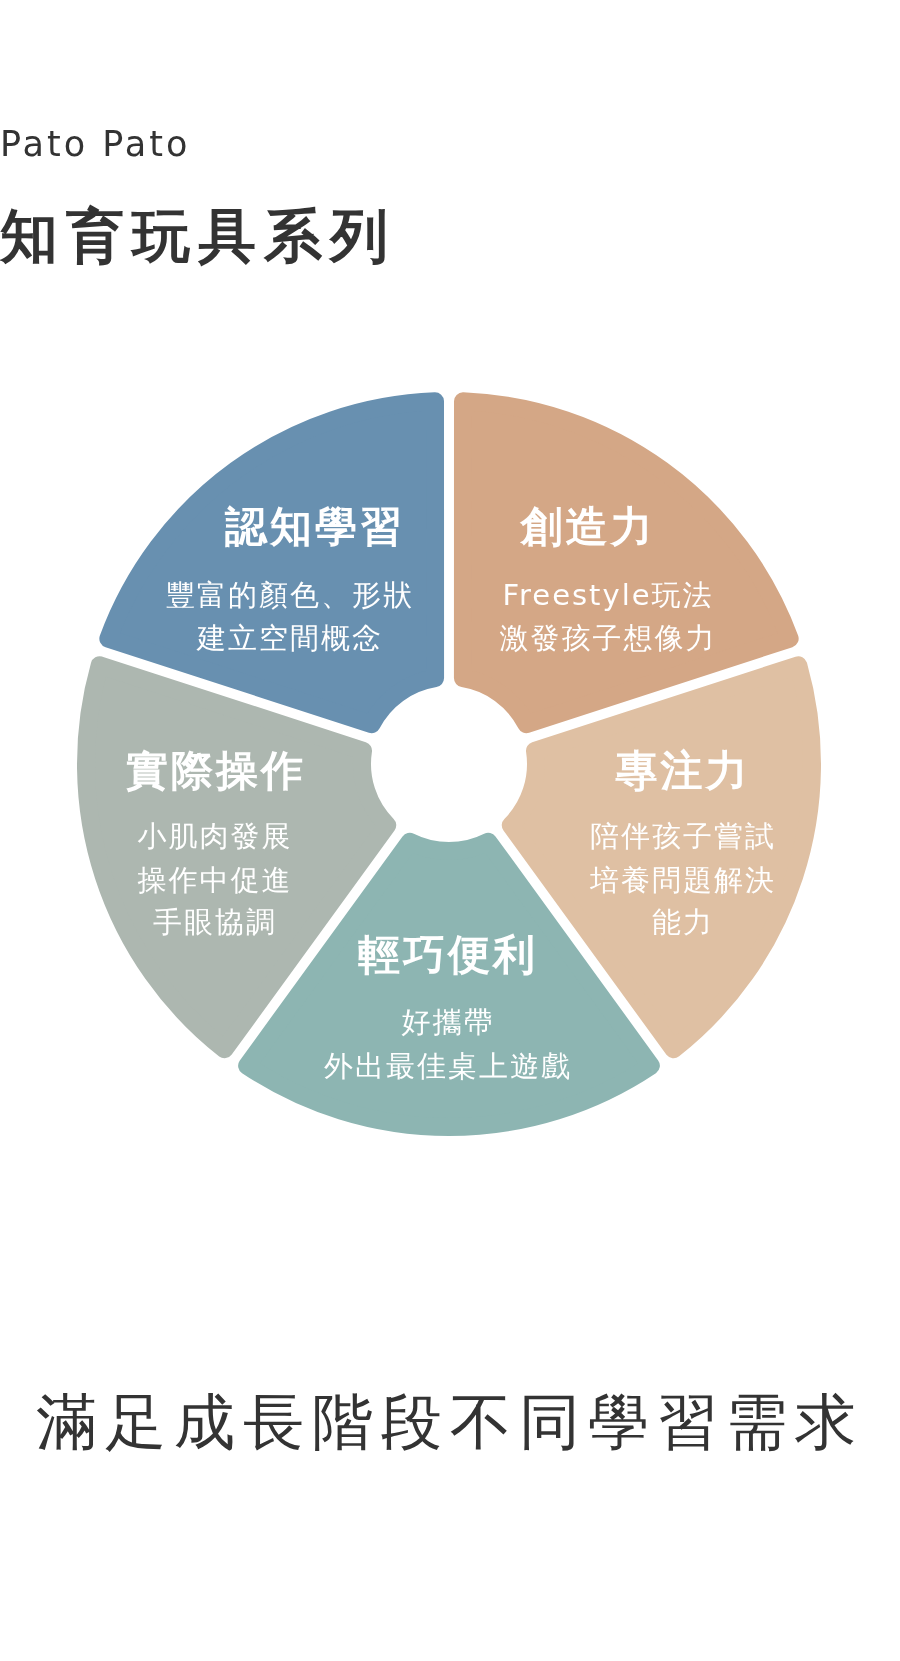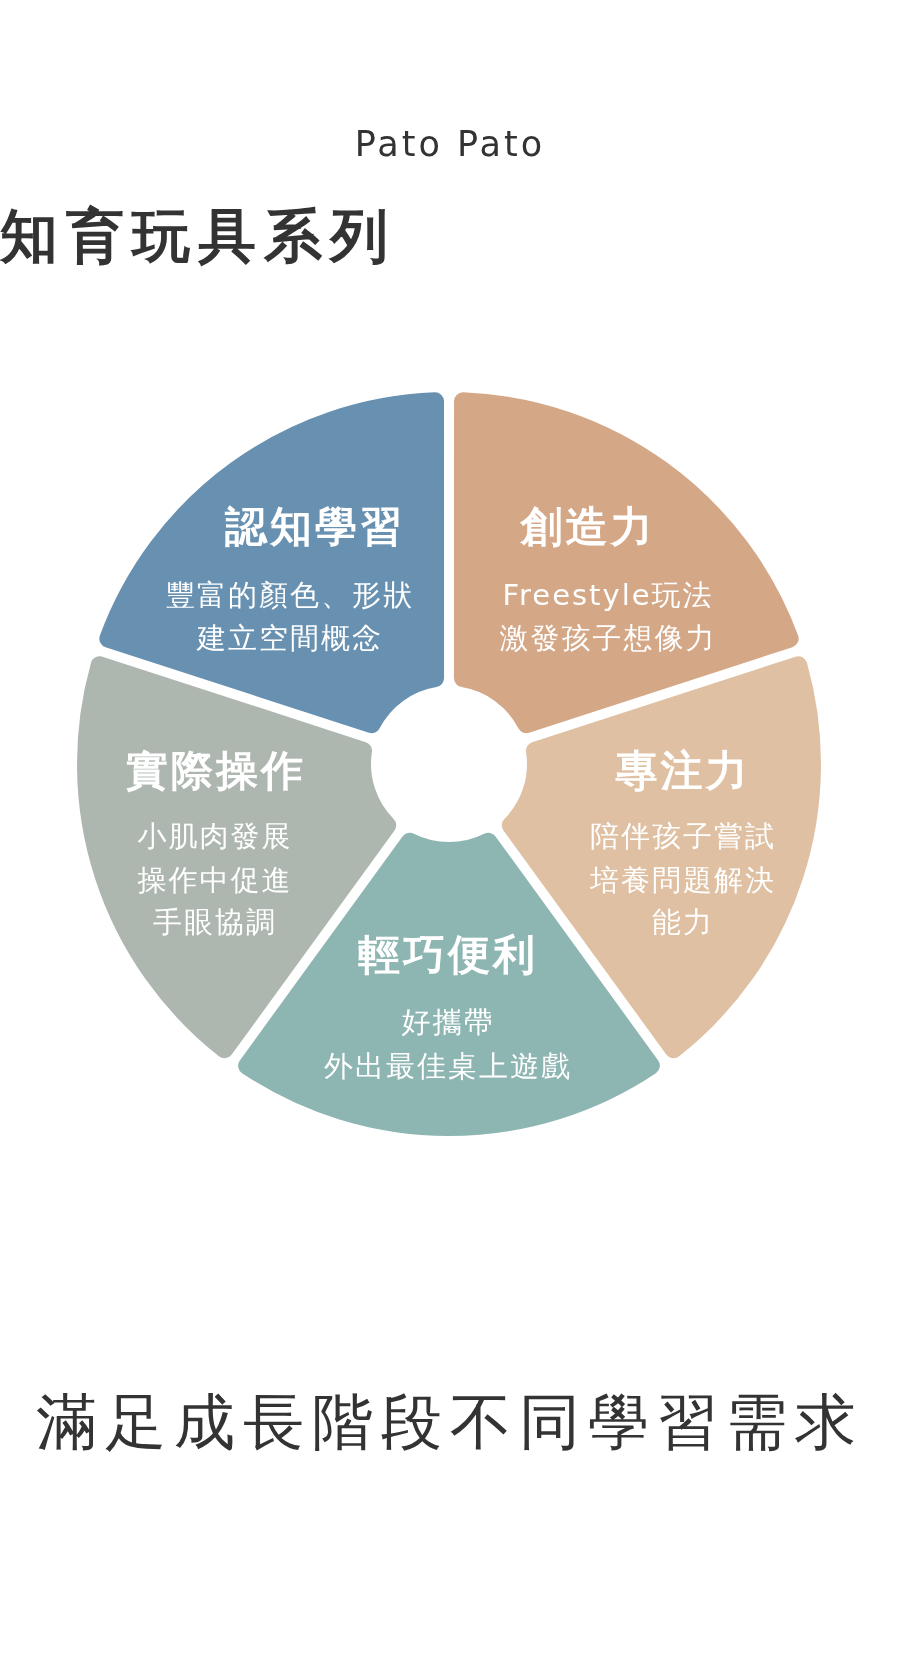--- a/index.html
+++ b/index.html
@@ -1,18 +1,18 @@
 <!DOCTYPE html>
 <html><head>
 <meta charset="utf-8">
 <style>
   html, body { margin: 0; padding: 0; background: #ffffff; }
   body { width: 900px; height: 1661px; position: relative; overflow: hidden;
          font-family: "DejaVu Sans", "Liberation Sans", sans-serif; color: #333333; }
-  .brand { position: absolute; left: 0; width: 900px; top: 124px; text-align: center;
+  .brand { position: absolute; left: 0; width: 900px; top: 124px; 
            font-size: 35px; letter-spacing: 3px; color: #333333; font-family: "DejaVu Sans", sans-serif; }
   .title { position: absolute; left: 0; width: 900px; top: 198px; text-align: left;
            font-size: 58px; font-weight: bold; letter-spacing: 8px; color: #333333; }
   .footer { position: absolute; left: 0; width: 900px; top: 1382px; text-align: center;
             font-size: 61px; letter-spacing: 8px; color: #333333; }
   svg.wheel { position: absolute; left: 0; top: 0; }
   .seg-title { font-size: 42px; font-weight: bold; fill: #ffffff; text-anchor: middle;
                font-family: "DejaVu Sans", sans-serif; letter-spacing: 3px; }
   .seg-line { font-size: 29px; fill: #ffffff; text-anchor: middle;
               font-family: "DejaVu Sans", sans-serif; letter-spacing: 2px; }

